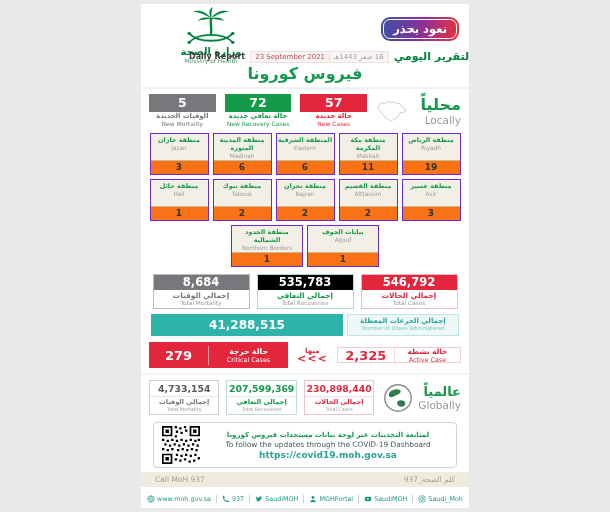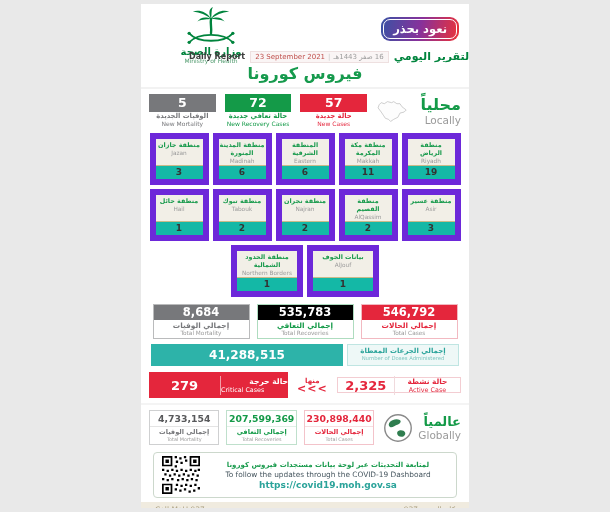--- a/index.html
+++ b/index.html
@@ -41,21 +41,21 @@
   .stat.gray .val { background:#77787b; } .stat.gray .lar,.stat.gray .len { color:#77787b; }
   .stat.green .val { background:#149a48; } .stat.green .lar,.stat.green .len { color:#149a48; }
   .stat.red .val { background:#e4263c; } .stat.red .lar,.stat.red .len { color:#e4263c; }
   .loc-title { text-align:right; margin-left:2px; }
   .loc-title .ar { color:#149a48; font-weight:bold; font-size:16px; line-height:1.1; direction:rtl; }
   .loc-title .en { color:#9a9a9a; font-size:10.5px; }
 
   
   .regions { padding:2px 8px 0; }
   .rrow { display:flex; justify-content:center; gap:4px; margin-bottom:4px; }
-  .rcard { width:59px; border:6px solid #6d28d9; background:#14b8a6; }
+  .rcard { width:59px; border:1px solid #6d28d9; background:#f97316; }
   .rcard.wide { width:72px; }
   .rlabel { background:#f2efe7; border-bottom:1px solid #c9ba8a; min-height:27px;
             padding:2px 1px 1px; text-align:center; }
   .rar { color:#189a4c; font-size:6.4px; font-weight:bold; line-height:1.25; direction:rtl; }
   .ren { color:#9b9b9b; font-size:5.8px; margin-top:1px; }
   .rnum { text-align:center; font-weight:bold; font-size:9px; color:#333; padding:1px 0 2px; }
 
   
   .totals { display:flex; justify-content:center; gap:7px; padding:3px 8px; }
   .tbox { width:97px; text-align:center; border:1px solid; background:#fff; }
@@ -71,21 +71,21 @@
   .dose-val { width:192px; background:#2db3a9; color:#fff; font-weight:bold; font-size:12px;
               text-align:center; height:22px; line-height:22px; }
   .dose-label { width:112px; background:#eef8f7; border:1px solid #bfe5e2; text-align:center; padding:2px; }
   .dose-label .ar { color:#2aa39a; font-size:7px; font-weight:bold; direction:rtl; }
   .dose-label .en { color:#7fc6c0; font-size:5.3px; }
 
   
   .case-status { display:flex; justify-content:center; align-items:center; gap:9px; padding:3px 8px 5px; }
   .crit { background:#e4263c; color:#fff; display:flex; align-items:center; width:150px; height:26px; }
   .crit .v { flex:1; font-weight:bold; font-size:13px; text-align:center; }
-  .crit .lbl { width:68px; border-left:1px solid rgba(255,255,255,.55); padding:1px 0; }
+  .crit .lbl { width:80px; text-align:center; border-left:1px solid rgba(255,255,255,.55); padding:1px 0; }
   .crit .lbl .ar { font-size:7.6px; font-weight:bold; direction:rtl; }
   .crit .lbl .en { font-size:6.4px; }
   .ofwhich { text-align:center; color:#e4263c; }
   .ofwhich .t { font-size:7px; font-weight:bold; direction:rtl; }
   .ofwhich .a { font-size:11px; font-weight:bold; letter-spacing:1px; line-height:.8; }
   .active { background:#fff; border:1px solid #f3cdd2; display:flex; align-items:center;
             width:134px; height:16px; color:#e4263c; }
   .active .v { flex:1; font-weight:bold; font-size:13px; text-align:center; }
   .active .lbl { width:66px; text-align:center; border-left:1px solid #f0dadd; padding:1px 0; }
   .active .lbl .ar { font-size:7.4px; font-weight:bold; direction:rtl; }

